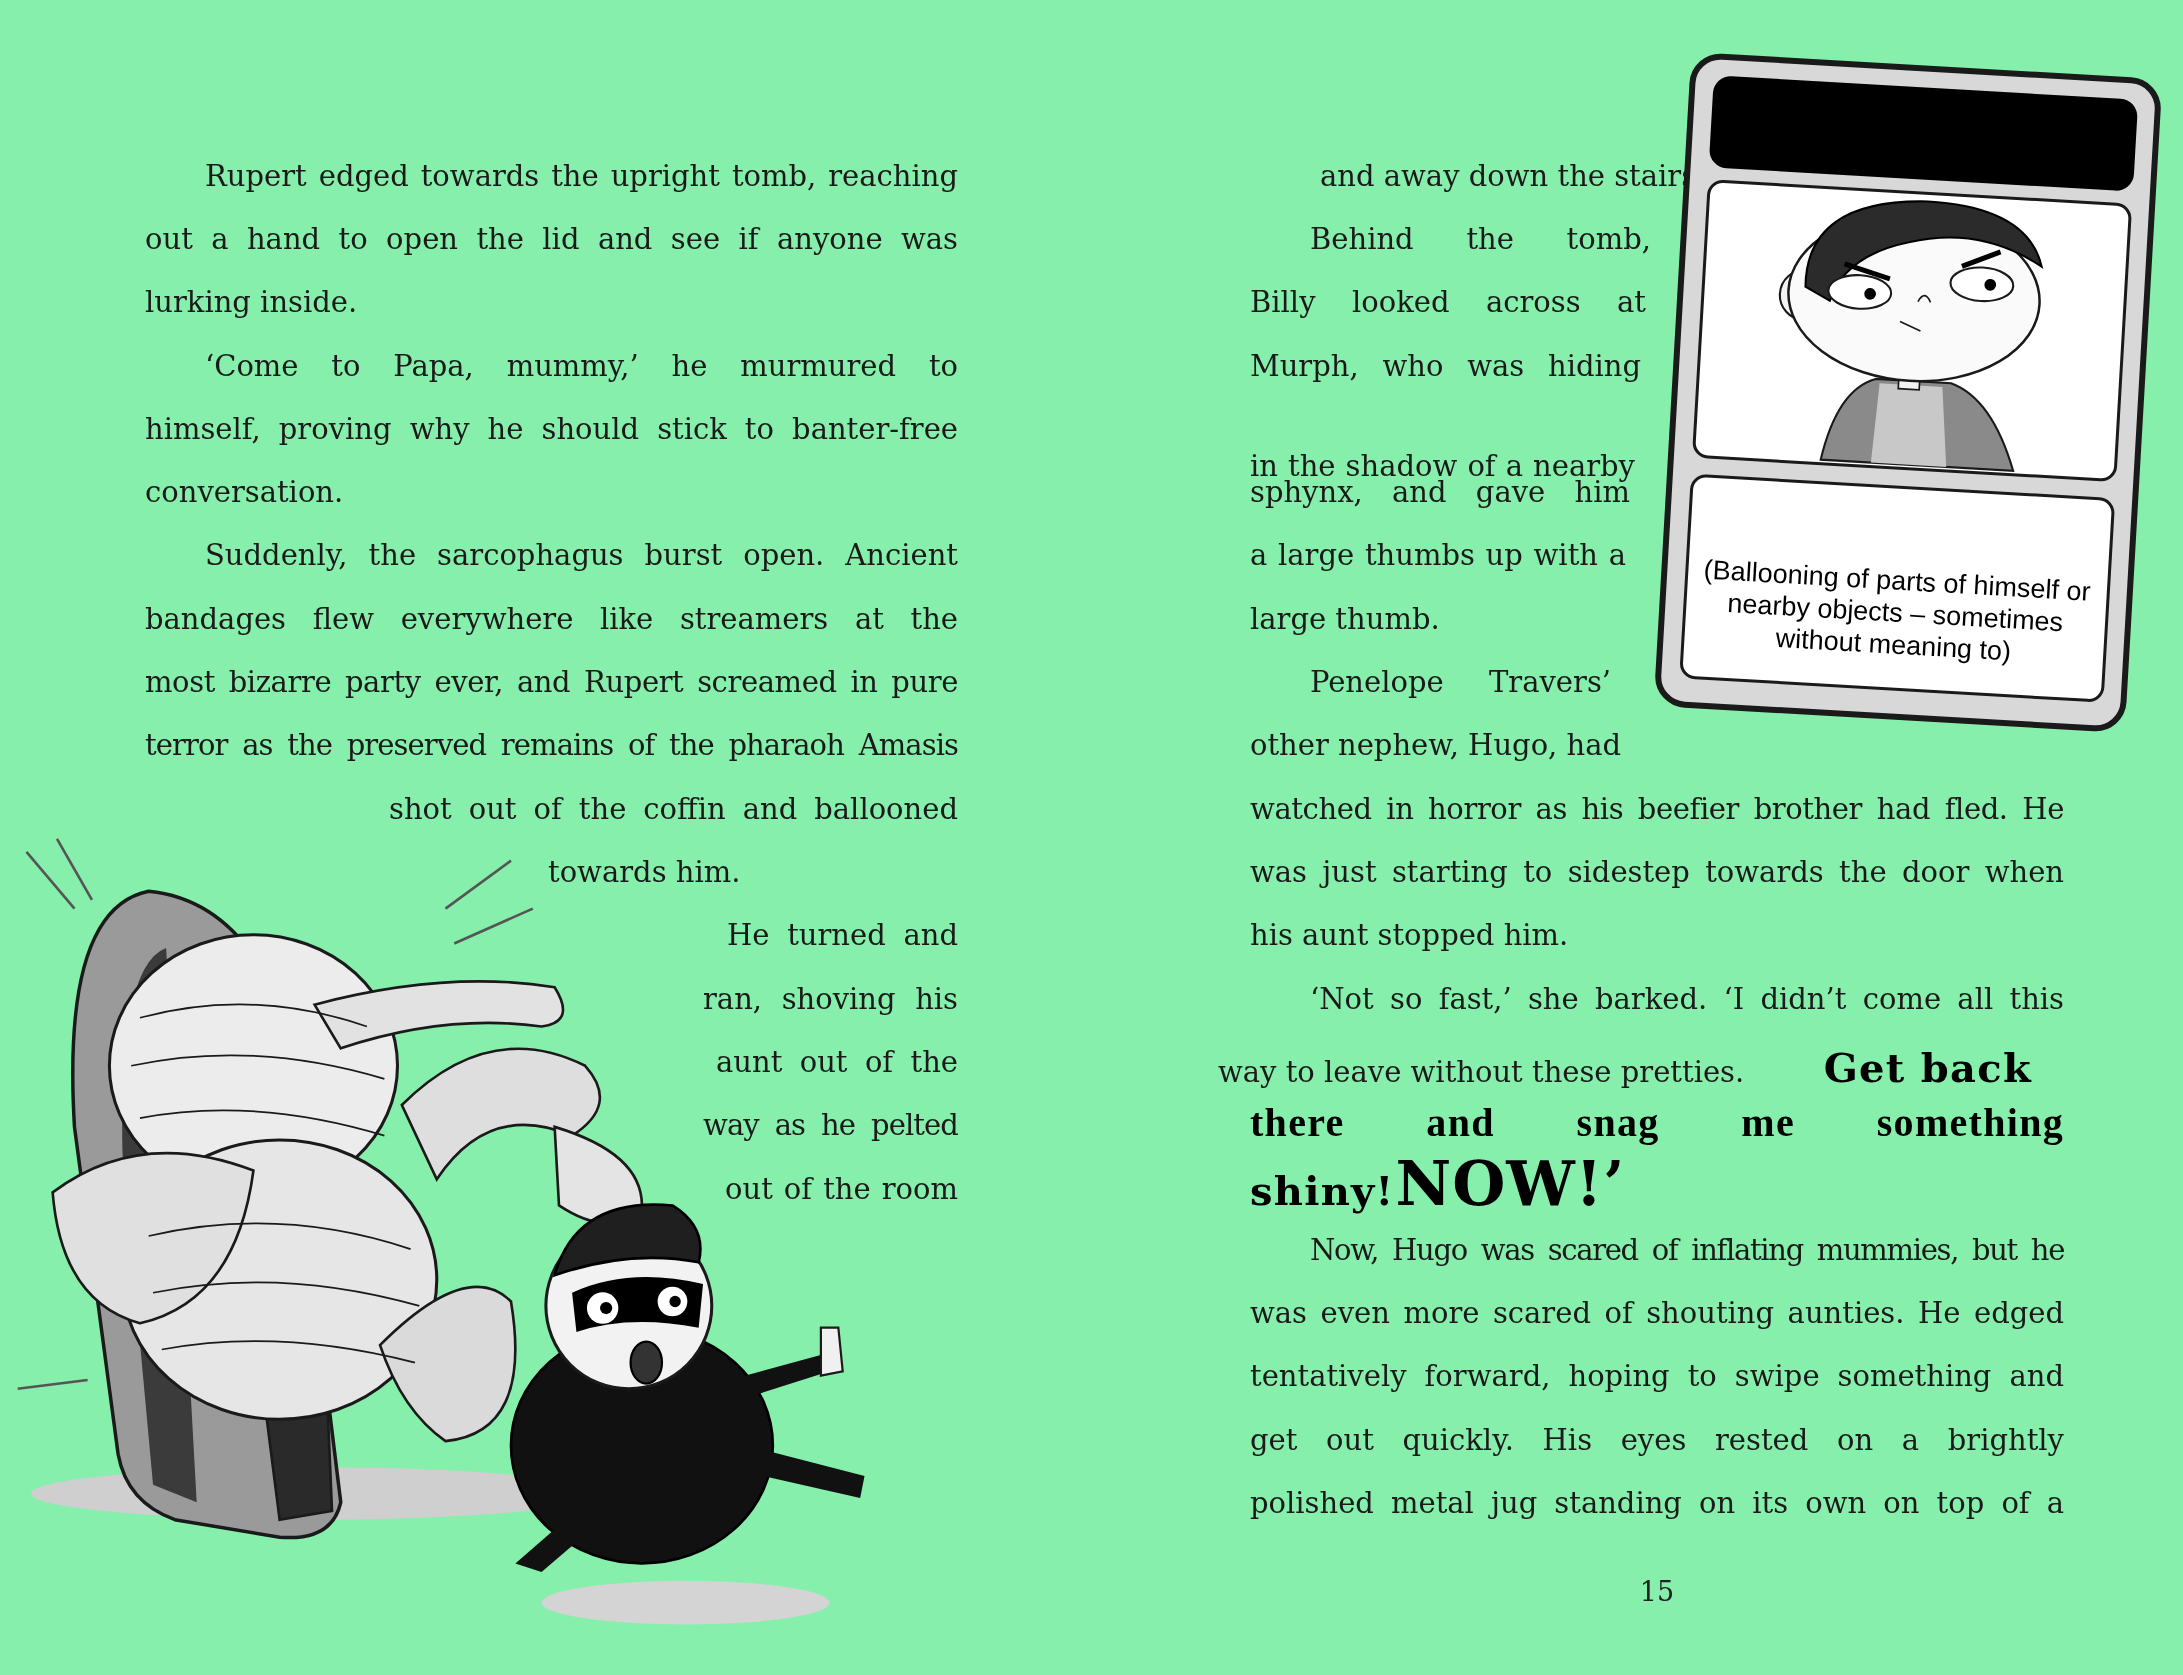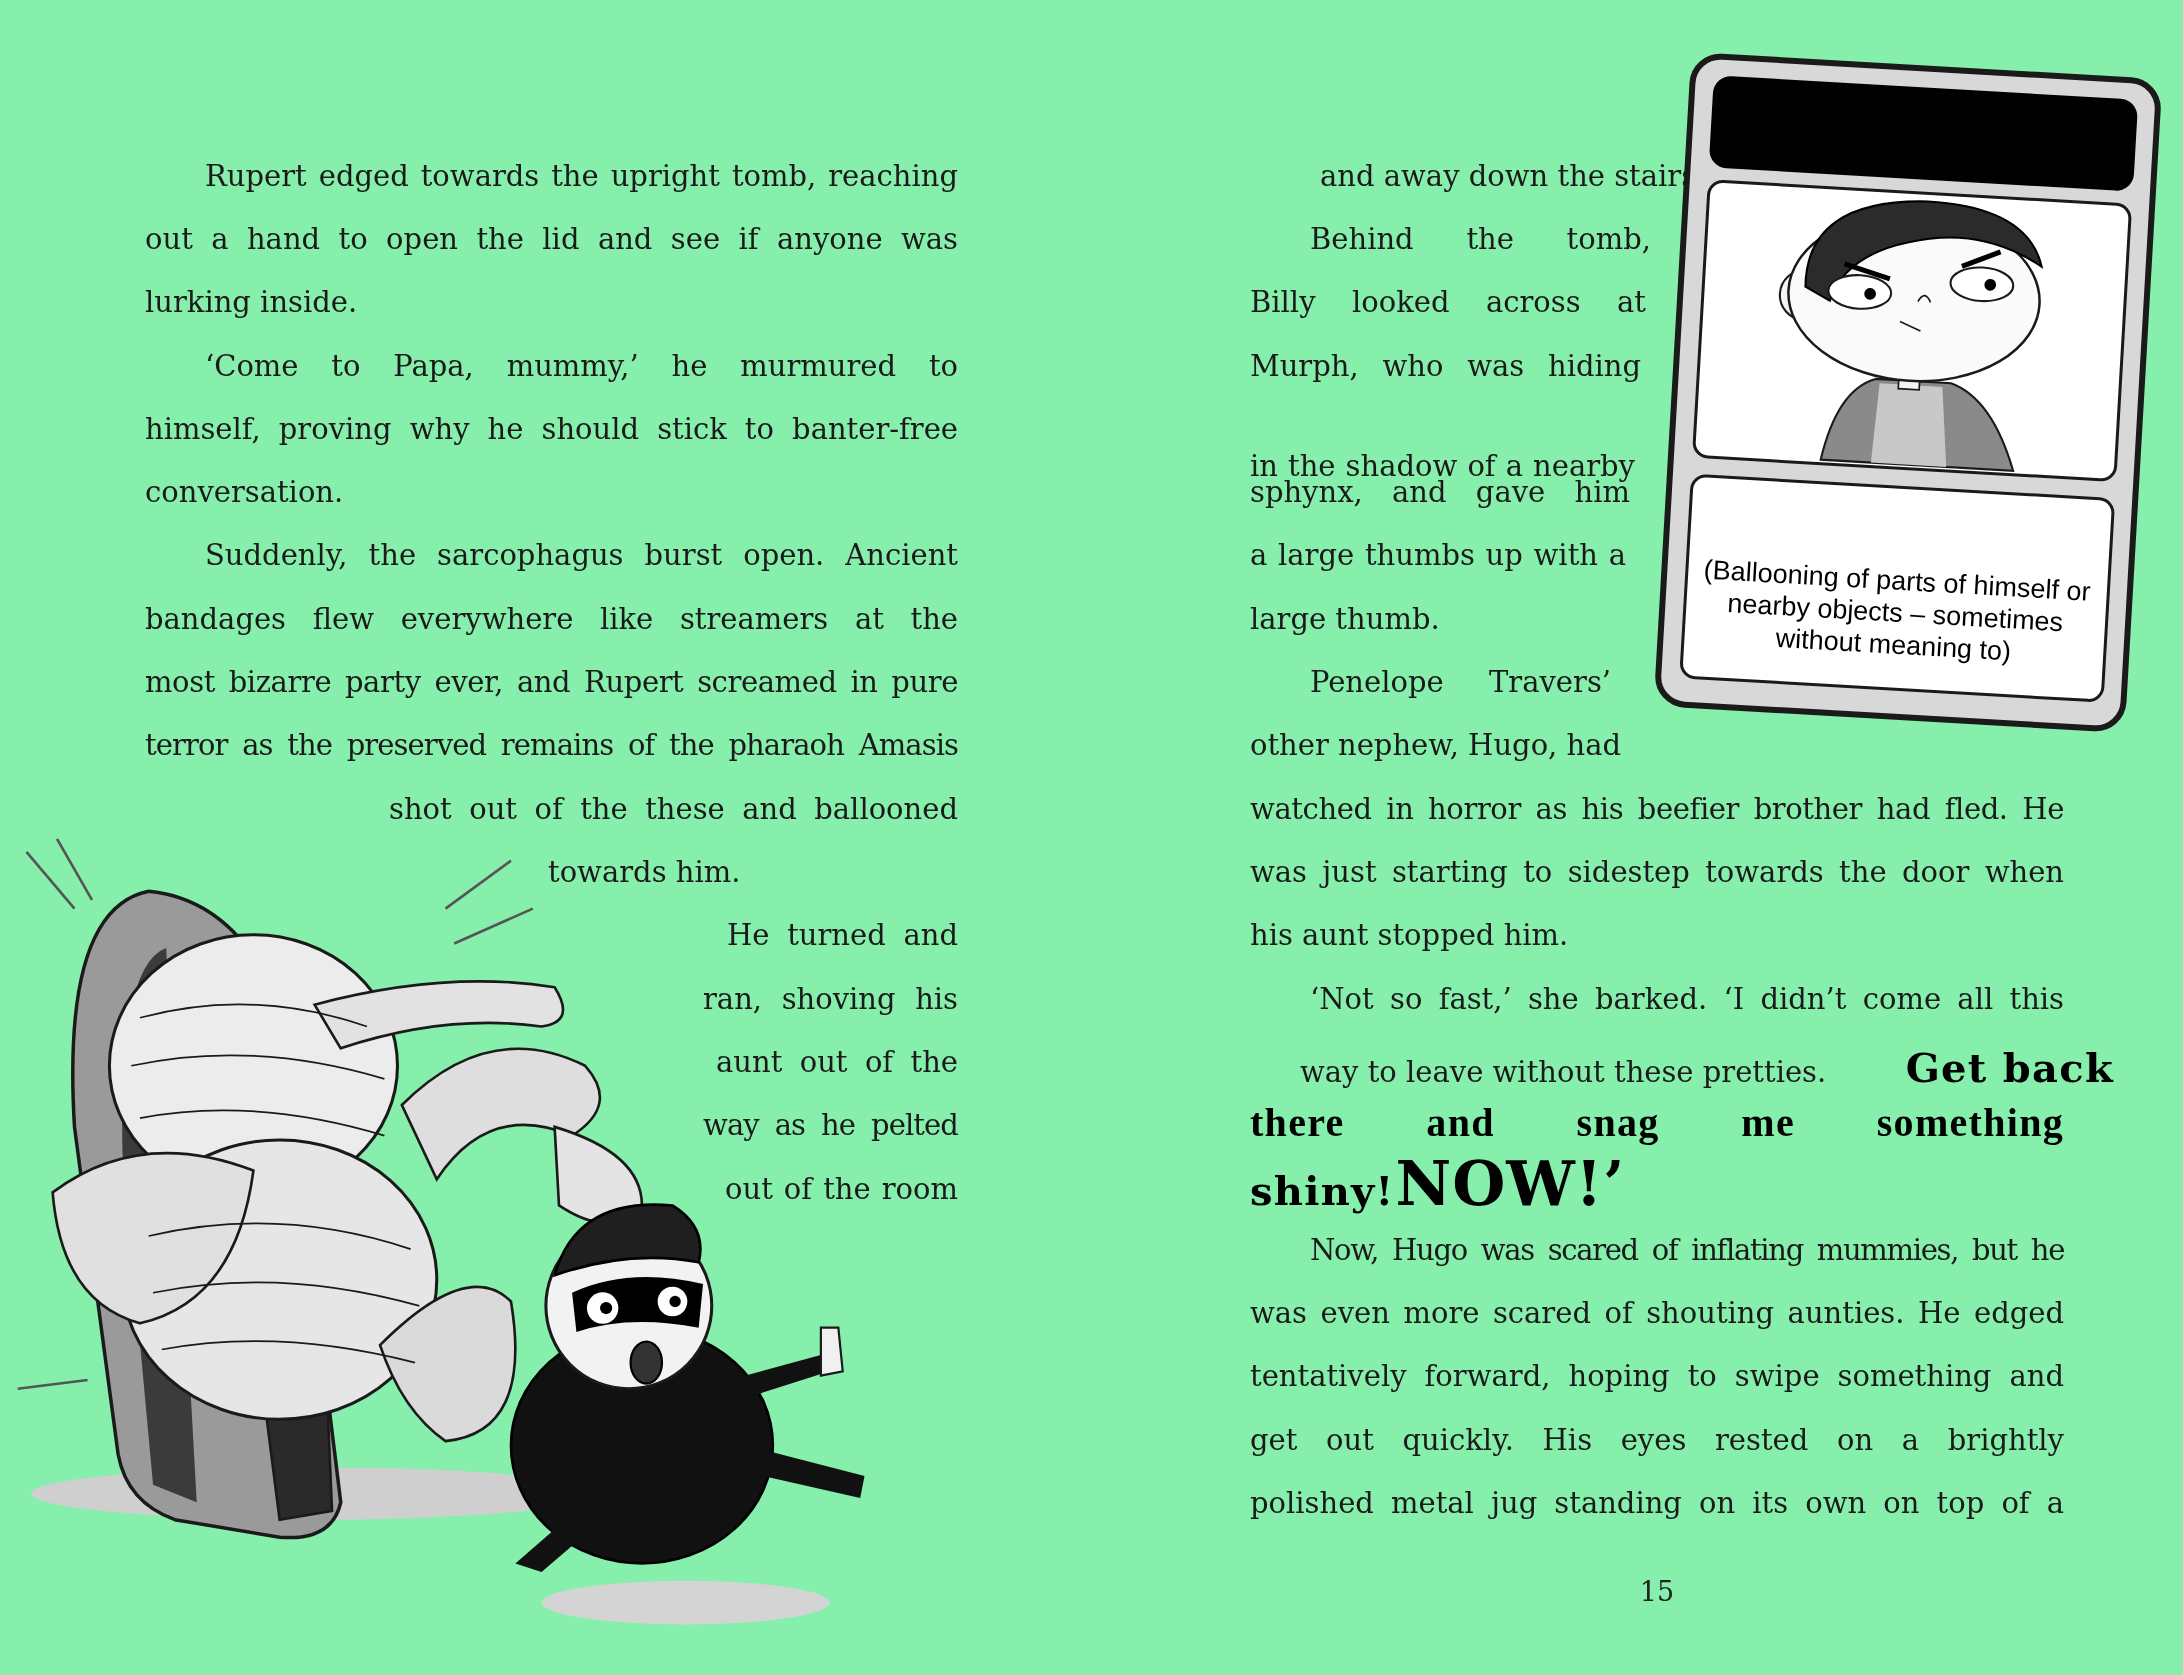--- a/index.html
+++ b/index.html
@@ -63,21 +63,21 @@
     <div class="line just" style="left:205px; top:162px; width:753px;">Rupert edged towards the upright tomb, reaching</div>
     <div class="line just" style="left:145px; top:225px; width:813px;">out a hand to open the lid and see if anyone was</div>
     <div class="line" style="left:145px; top:288px;">lurking inside.</div>
     <div class="line just" style="left:205px; top:352px; width:753px;">‘Come to Papa, mummy,’ he murmured to</div>
     <div class="line just" style="left:145px; top:415px; width:813px;">himself, proving why he should stick to banter-free</div>
     <div class="line" style="left:145px; top:478px;text-align:right;">conversation.</div>
     <div class="line just" style="left:205px; top:541px; width:753px;">Suddenly, the sarcophagus burst open. Ancient</div>
     <div class="line just" style="left:145px; top:605px; width:813px;">bandages flew everywhere like streamers at the</div>
     <div class="line just" style="left:145px; top:668px; width:813px; letter-spacing:-0.4px;">most bizarre party ever, and Rupert screamed in pure</div>
     <div class="line just" style="left:145px; top:731px; width:813px; letter-spacing:-0.9px;">terror as the preserved remains of the pharaoh Amasis</div>
-    <div class="line just" style="left:389px; top:795px; width:569px;">shot out of the these and ballooned</div>
+    <div class="line just" style="left:389px; top:795px; width:569px;">shot out of the coffin and ballooned</div>
     <div class="line" style="left:548px; top:858px;">towards him.</div>
     <div class="line just" style="left:727px; top:921px; width:231px;">He turned and</div>
     <div class="line just" style="left:703px; top:985px; width:255px;">ran, shoving his</div>
     <div class="line just" style="left:716px; top:1048px; width:242px;">aunt out of the</div>
     <div class="line just" style="left:703px; top:1111px; width:255px; letter-spacing:-0.9px;">way as he pelted</div>
     <div class="line just" style="left:725px; top:1175px; width:233px;">out of the room</div>
 
     <svg class="illus" viewBox="0 0 2000 1900">
 
       <ellipse cx="700" cy="1540" rx="650" ry="60" fill="#cfcfcf"></ellipse>
@@ -138,21 +138,21 @@
     <div class="line just" style="left:1250px; top:478px; width:380px;">sphynx, and gave him</div>
     <div class="line just" style="left:1250px; top:541px; width:376px;">a large thumbs up with a</div>
     <div class="line" style="left:1250px; top:605px;">large thumb.</div>
     <div class="line just" style="left:1310px; top:668px; width:301px;">Penelope Travers’</div>
     <div class="line" style="left:1250px; top:731px;">other nephew, Hugo, had</div>
     <div class="line just" style="left:1250px; top:795px; width:814px; letter-spacing:-0.4px;">watched in horror as his beefier brother had fled. He</div>
     <div class="line just" style="left:1250px; top:858px; width:814px;">was just starting to sidestep towards the door when</div>
     <div class="line" style="left:1250px; top:921px;">his aunt stopped him.</div>
     <div class="line just" style="left:1310px; top:985px; width:754px;">‘Not so fast,’ she barked. ‘I didn’t come all this</div>
 
-    <div class="line" style="left:1300px; top:1048px; width:814px; display:flex; justify-content:space-between; align-items:baseline;">
+    <div class="line" style="left:1218px; top:1048px; width:814px; display:flex; justify-content:space-between; align-items:baseline;">
       <span>way to leave without these pretties.</span>
       <span class="bold big">Get back</span>
     </div>
     <div class="line just bold big" style="left:1250px; top:1103px; width:814px;font-family:Liberation Serif, serif;">there and snag me something</div>
     <div class="line" style="left:1250px; top:1153px; display:flex; align-items:baseline; gap:1px;">
       <span class="bold big">shiny!</span>
       <span class="bold huge">NOW!’</span>
     </div>
 
     <div class="line just" style="left:1310px; top:1236px; width:754px; letter-spacing:-1.3px;">Now, Hugo was scared of inflating mummies, but he</div>

